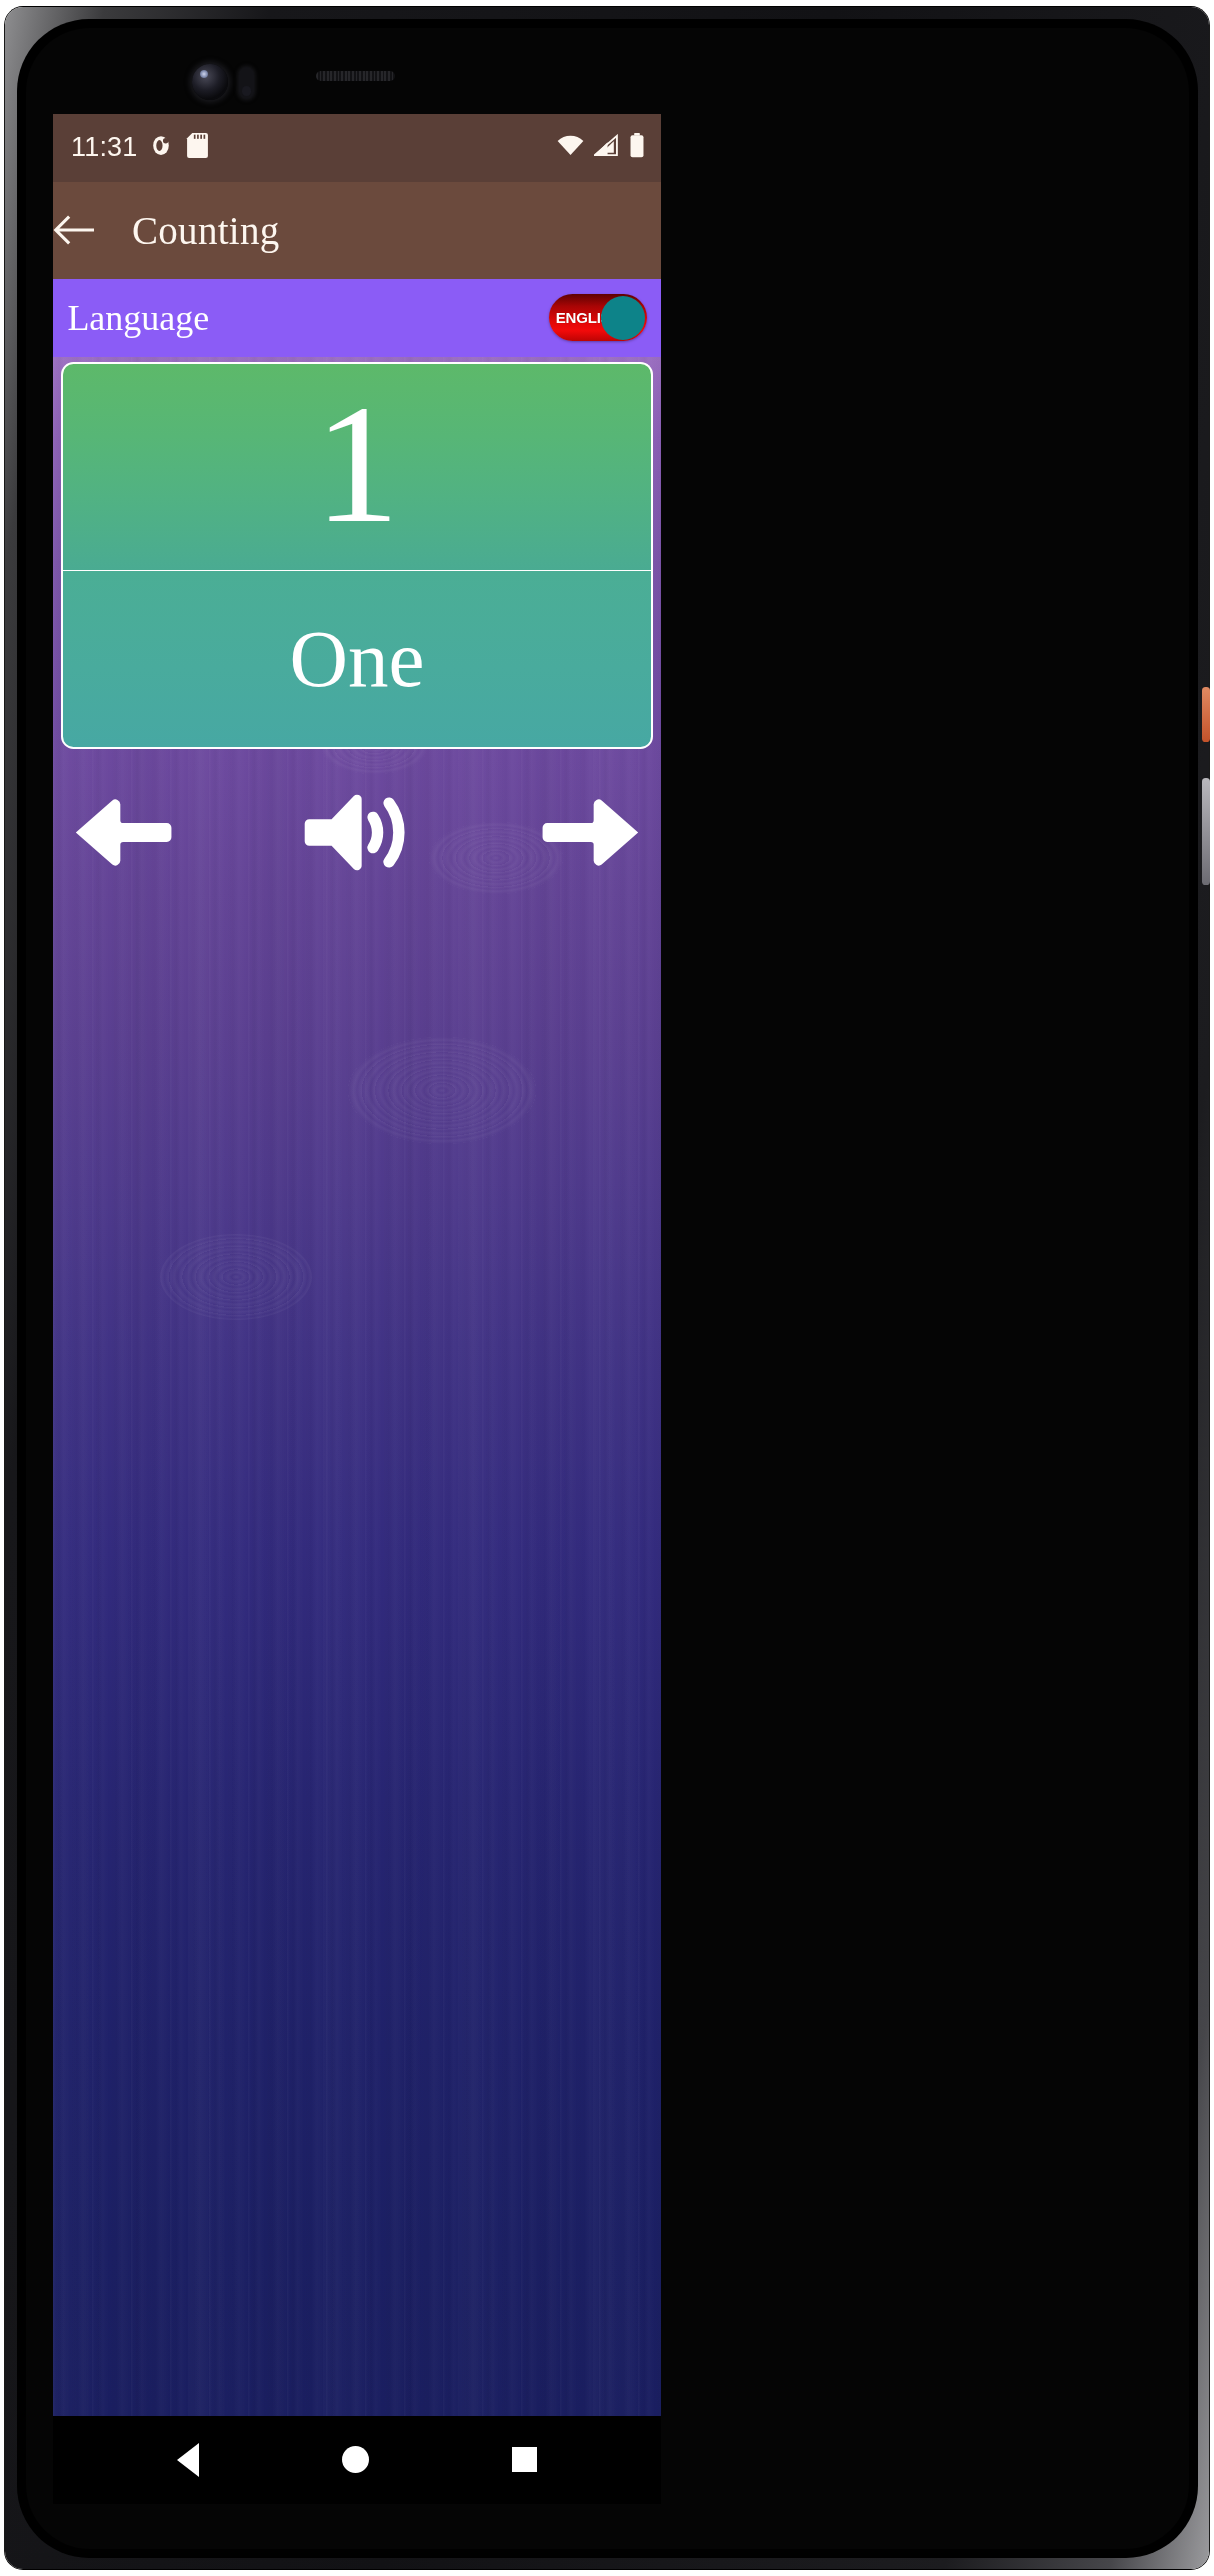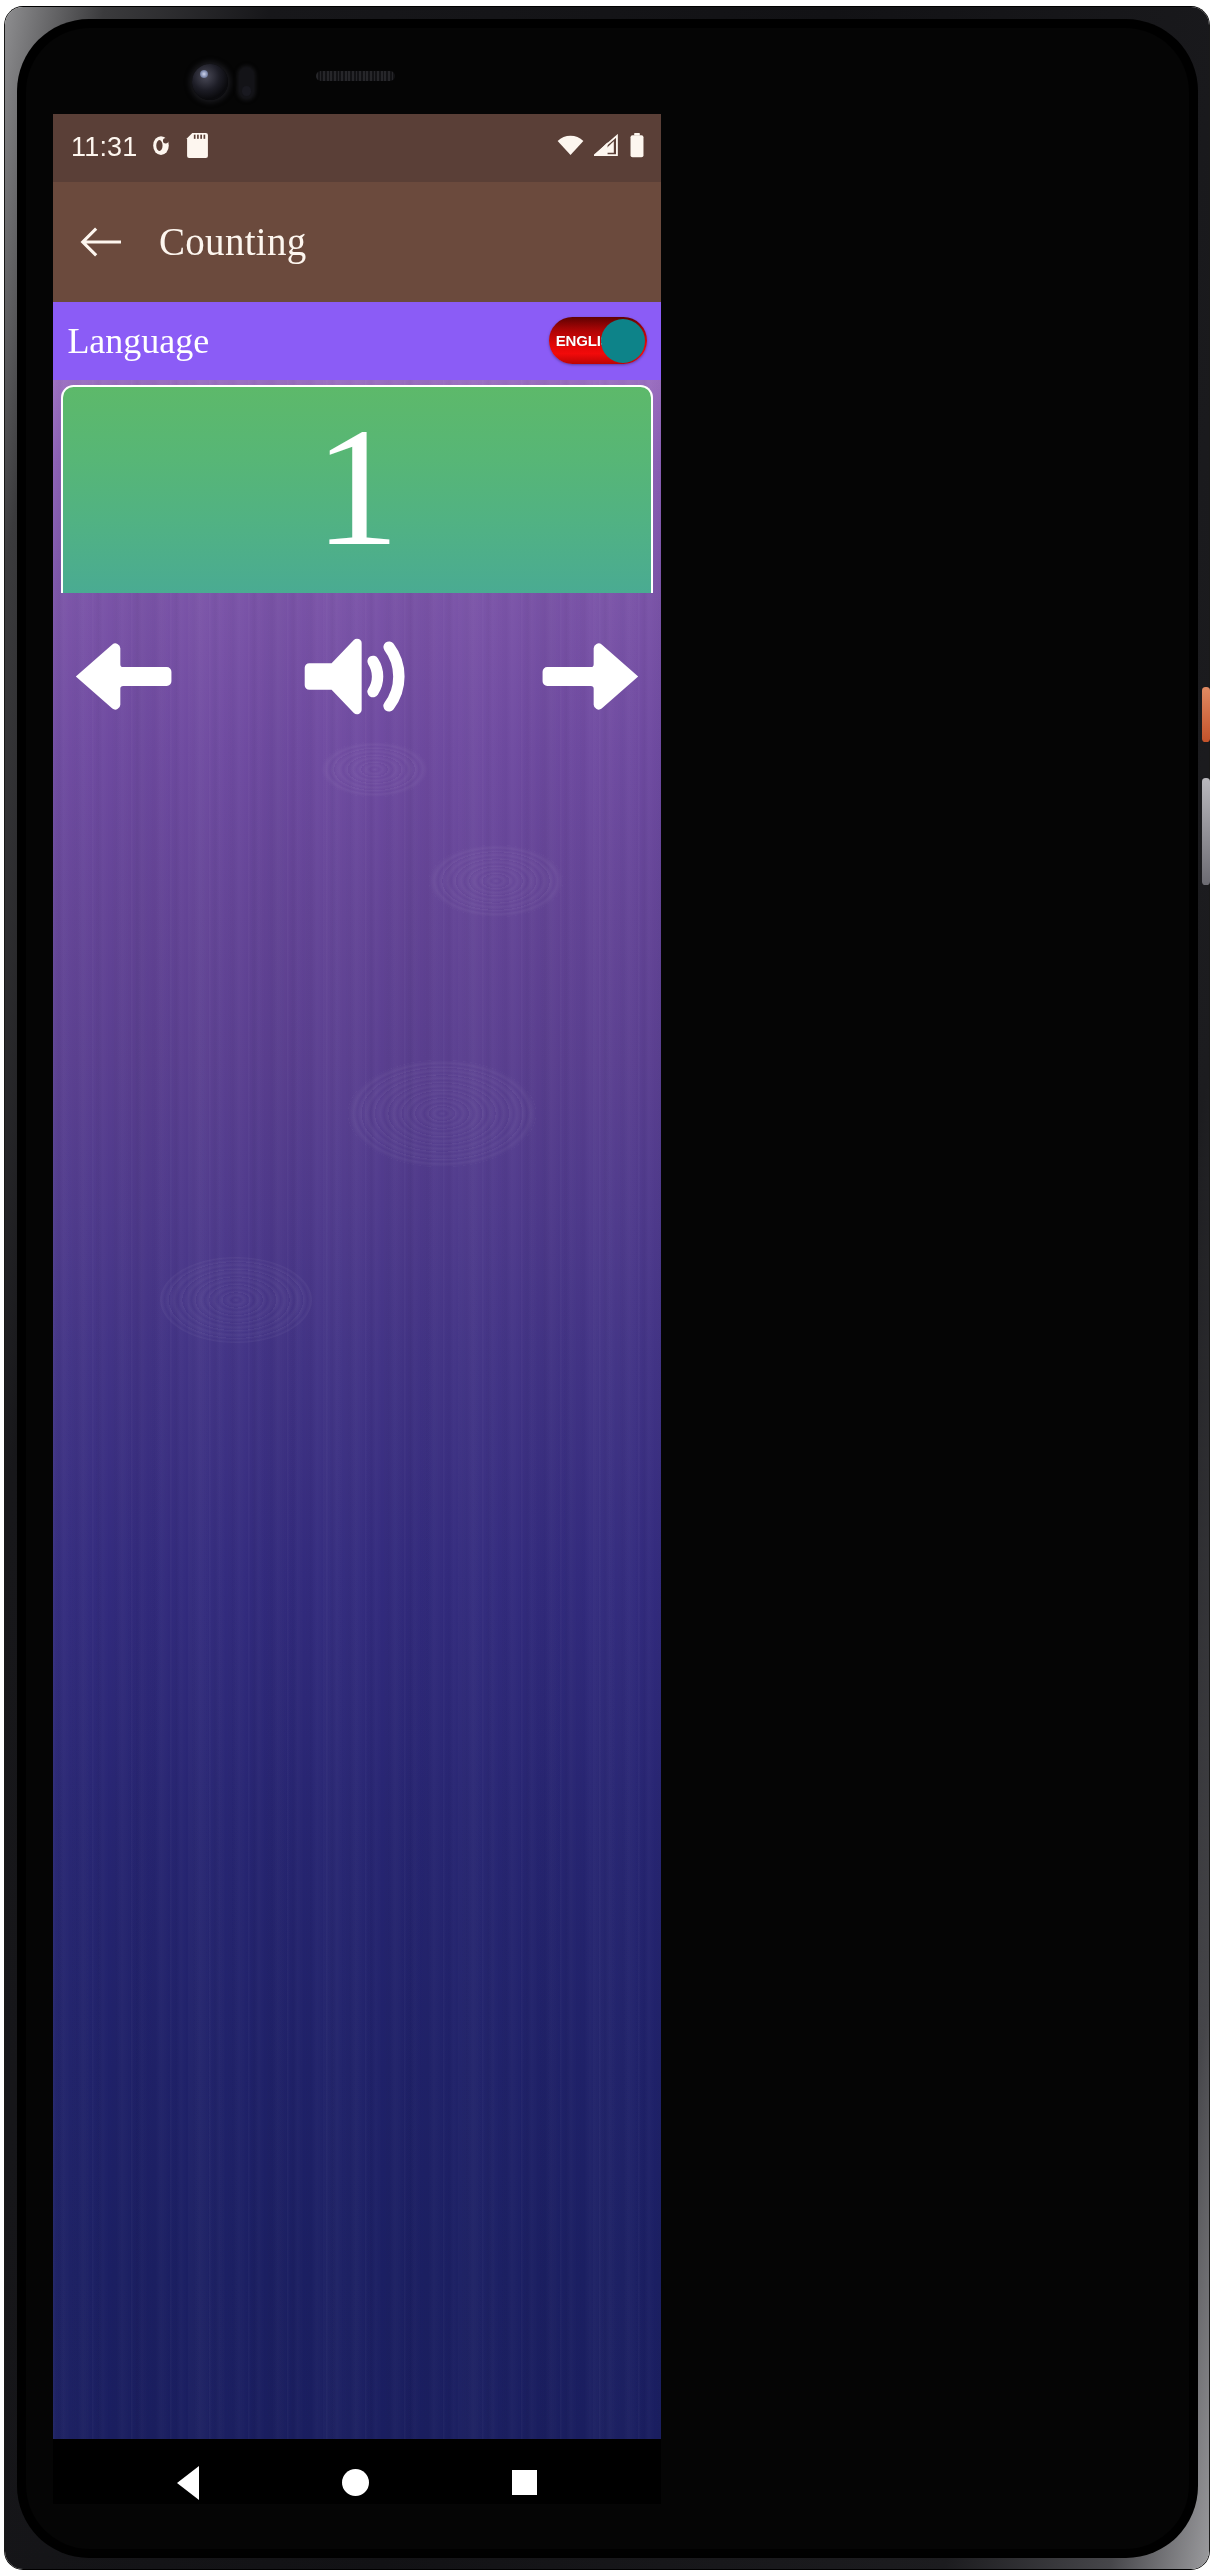--- a/index.html
+++ b/index.html
@@ -139,25 +139,24 @@
     color:#fdf6ef;
   }
   .sb-right {
     margin-left:auto;
     display:flex; align-items:center; gap: 9.8px;
   }
   .ic { display:block; }
 
   
   .appbar {
-    height: 120px;
+    height: 97px;
     background: #6b4a3d;
     display:flex;
     align-items:center;
-    padding-left: 27px;
     gap: 38px;
   }
   .appbar-title {
     color:#fdf6ef;
     font-size: 39px;
     font-family: "Liberation Serif", serif;
     letter-spacing: 0.3px;
   }
 
   
@@ -427,20 +426,23 @@
               <div class="wood"></div>
               <div class="knot" style="left:268px; top:362px; width:107px; height:55px;"></div>
               <div class="knot" style="left:376px; top:465px; width:134px; height:72px;"></div>
               <div class="knot" style="left:107px; top:877px; width:152px; height:86px;"></div>
               <div class="knot" style="left:295px; top:680px; width:188px; height:107px;"></div>
 
               <div class="card-stack">
                 <div class="num-card">
                   <span class="digit">1</span>
                 </div>
+                <div class="word-card">
+                  <span class="word">One</span>
+                </div>
               </div>
 
               <div class="controls">
                 <span class="arrow-btn">
                   <svg width="100" height="73" viewBox="0 0 56 41">
                     <path d="M1.5 20.5 L22 2.5 A2.8 2.8 0 0 1 26.5 4.6 V13.6 A1.6 1.6 0 0 0 28.1 15.2 H52.6 A2.6 2.6 0 0 1 55.2 17.8 V23.2 A2.6 2.6 0 0 1 52.6 25.8 H28.1 A1.6 1.6 0 0 0 26.5 27.4 V36.4 A2.8 2.8 0 0 1 22 38.5 Z" fill="#ffffff"></path>
                   </svg>
                 </span>
                 <span class="speaker-btn">
                   <svg width="109" height="89" viewBox="0 0 61 50">

